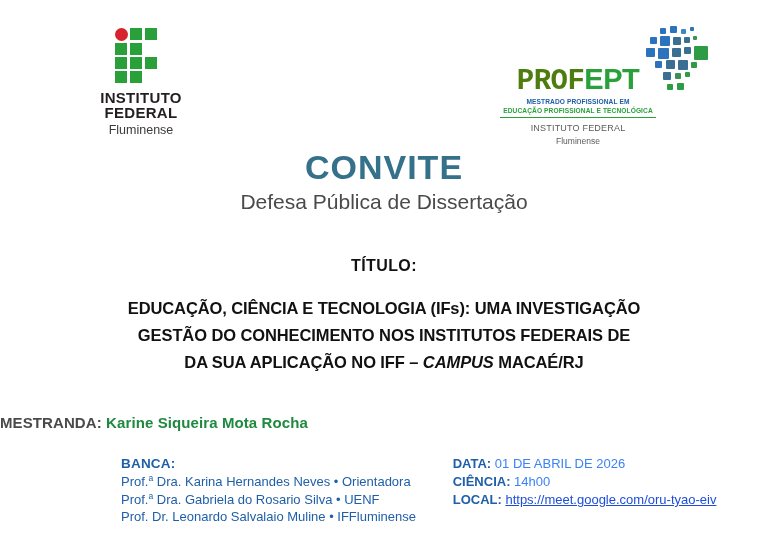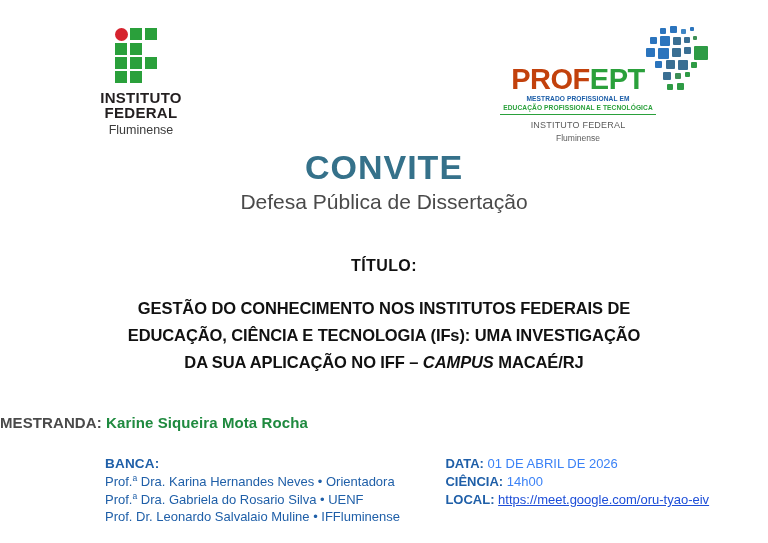--- a/index.html
+++ b/index.html
@@ -98,21 +98,21 @@
     width: 156px;
     text-align: center;
   }
   .profept-word {
     font-size: 29px;
     font-weight: bold;
     letter-spacing: -0.5px;
     line-height: 30px;
     white-space: nowrap;
   }
-  .profept-word .p1 { color: #c2410c; }
+  .profept-word .p1 { color: #4d7c0f; font-family: Liberation Mono, monospace; }
   .profept-word .p2 { color: #2aa03b; }
   .profept-tag1 {
     font-size: 6.6px;
     font-weight: bold;
     color: #1c5ea8;
     letter-spacing: 0.1px;
     line-height: 9px;
     white-space: nowrap;
   }
   .profept-tag2 {
@@ -185,21 +185,21 @@
     font-size: 15px;
     font-weight: bold;
     letter-spacing: 0.1px;
   }
   .mestranda .lbl { color: #4a4a4a; }
   .mestranda .val { color: #1f8a3f; }
 
   
   .bottom {
     position: absolute;
-    left: 0;
+    left: 16px;
     right: 0;
     top: 455px;
     display: flex;
     padding: 0 36px 0 105px;
     box-sizing: border-box;
   }
   .col-banca { width: 380px; }
   .col-info  { width: 320px; }
 
   .blk-head {
@@ -308,22 +308,22 @@
       </div>
     </div>
   </div>
 
   <div class="convite">CONVITE</div>
   <div class="defesa">Defesa Pública de Dissertação</div>
 
   <div class="titulo-label">TÍTULO:</div>
 
   <div class="titulo-body">
+    <div>EDUCAÇÃO, CIÊNCIA E TECNOLOGIA (IFs): UMA INVESTIGAÇÃO</div>
     <div>GESTÃO DO CONHECIMENTO NOS INSTITUTOS FEDERAIS DE</div>
-    <div>EDUCAÇÃO, CIÊNCIA E TECNOLOGIA (IFs): UMA INVESTIGAÇÃO</div>
     <div><span>DA SUA APLICAÇÃO NO IFF – </span><span class="ital">CAMPUS</span><span> MACAÉ/RJ</span></div>
   </div>
 
   <div class="mestranda">
     <span class="lbl">MESTRANDA:</span>
     <span class="val">Karine Siqueira Mota Rocha</span>
   </div>
 
   <div class="bottom">
 

